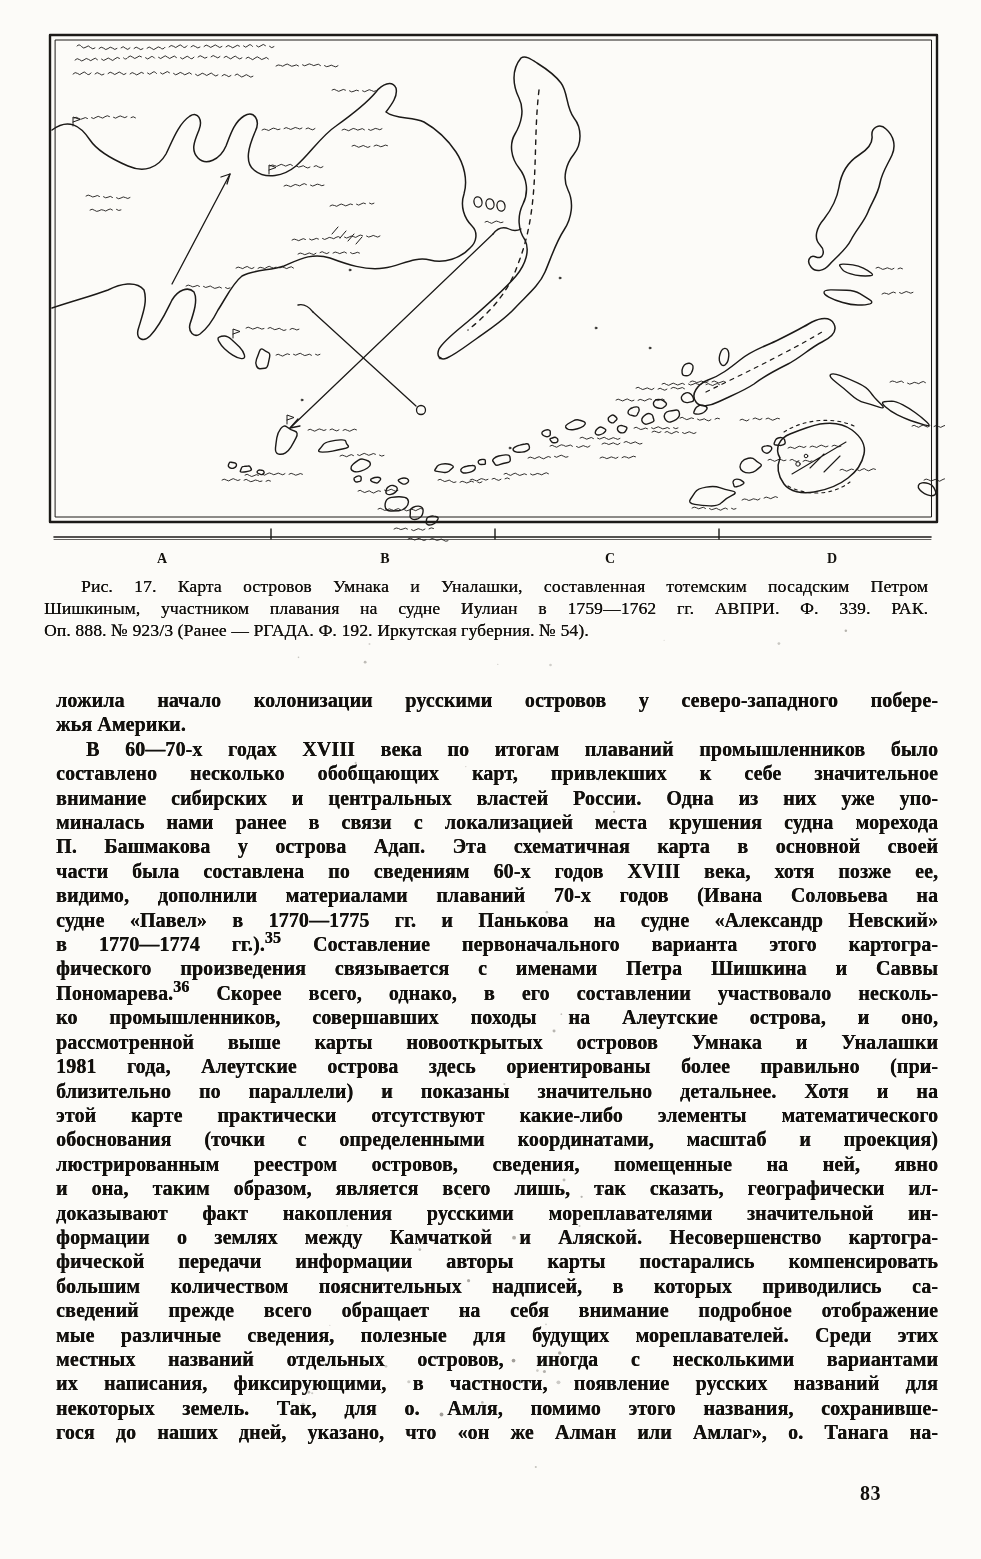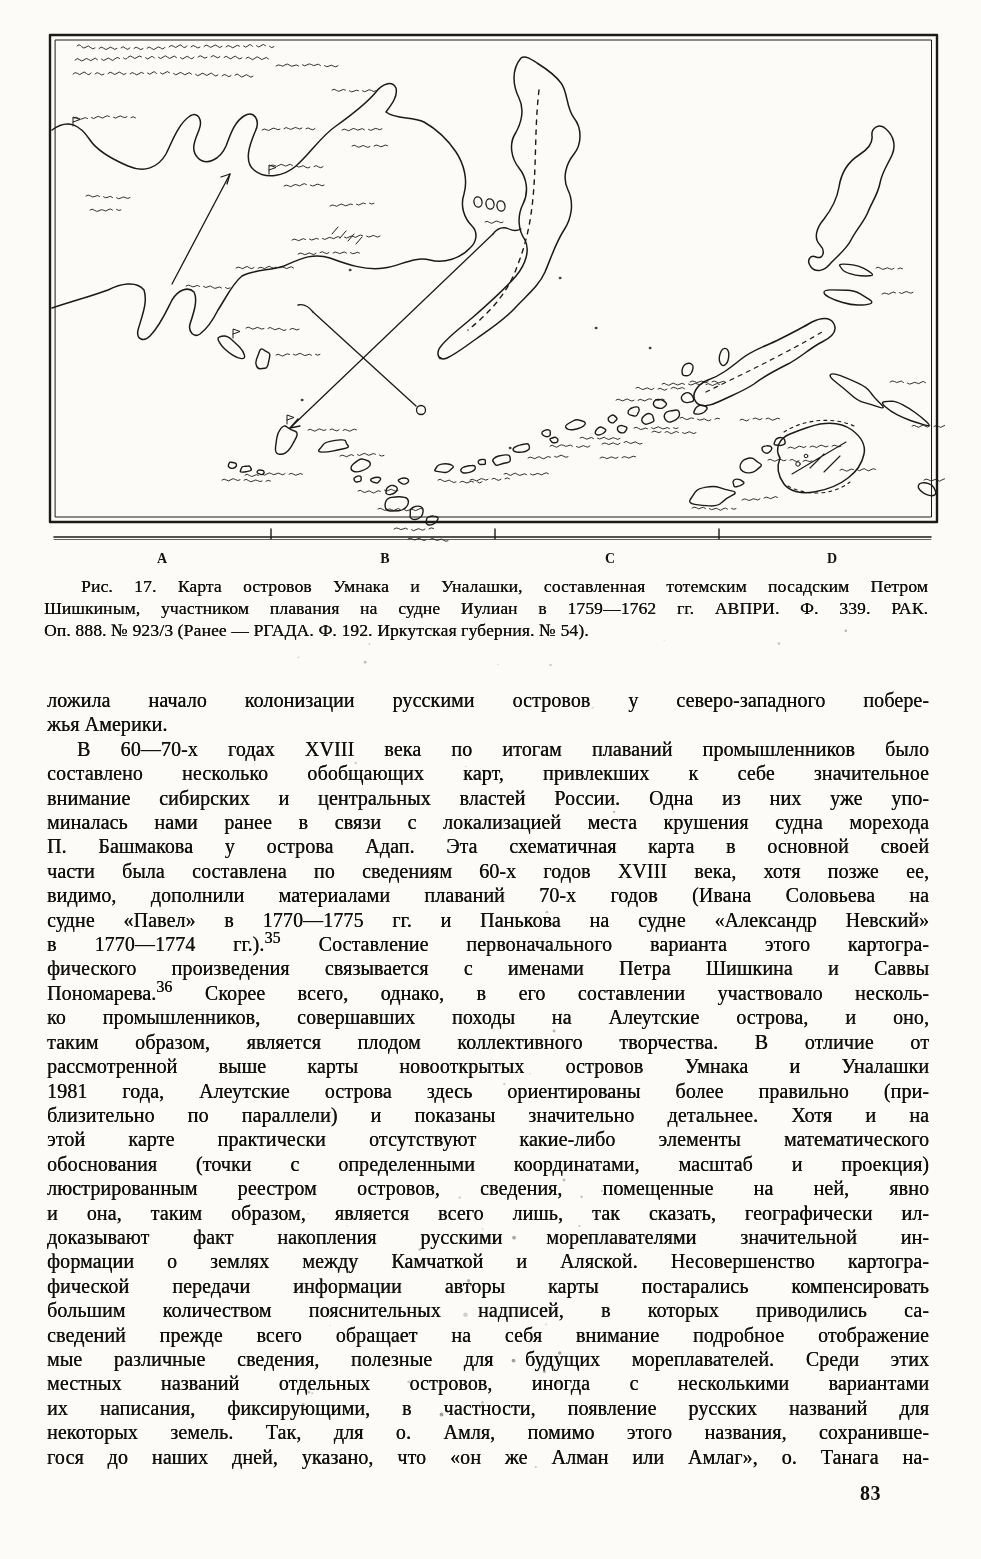--- a/index.html
+++ b/index.html
@@ -16,23 +16,24 @@
   .speck-svg{position:absolute;left:0;top:0;width:981px;height:1559px;pointer-events:none;}
   .caption{
     position:absolute;left:44px;top:576px;width:884px;
     font-size:17.5px;line-height:21.8px;letter-spacing:.15px;
     text-shadow:.25px 0 0 currentColor;
   }
   .cap-line{white-space:nowrap;}
   .cap-line.just{text-align:justify;text-align-last:justify;white-space:normal;}
   .cap-line.indent{text-indent:37px;}
   .bodytext{
-    position:absolute;left:47px;top:688px;width:882px;
+    position:absolute;left:56px;top:688px;width:882px;
     font-size:20px;line-height:24.4px;letter-spacing:.1px;
     text-shadow:.3px 0 0 currentColor;
+    font-weight:bold;
   }
   .bline{white-space:nowrap;}
   .bline.just{text-align:justify;text-align-last:justify;white-space:normal;}
   .bline.indent{text-indent:30px;}
   sup.fn{font-size:16px;vertical-align:super;line-height:0;}
   .pagenum{
     position:absolute;left:860px;top:1482px;width:85px;text-align:left;
     font-size:20px;font-weight:bold;letter-spacing:.5px;
   }
   .scale-letter{
@@ -301,21 +302,20 @@
       <div class="bline just"><span>внимание сибирских и центральных властей России. Одна из них уже упо-</span></div>
       <div class="bline just"><span>миналась нами ранее в связи с локализацией места крушения судна морехода</span></div>
       <div class="bline just"><span>П. Башмакова у острова Адап. Эта схематичная карта в основной своей</span></div>
       <div class="bline just"><span>части была составлена по сведениям 60-х годов XVIII века, хотя позже ее,</span></div>
       <div class="bline just"><span>видимо, дополнили материалами плаваний 70-х годов (Ивана Соловьева на</span></div>
       <div class="bline just"><span>судне «Павел» в 1770—1775 гг. и Панькова на судне «Александр Невский»</span></div>
       <div class="bline just"><span>в 1770—1774 гг.).</span><sup class="fn">35</sup><span> Составление первоначального варианта этого картогра-</span></div>
       <div class="bline just"><span>фического произведения связывается с именами Петра Шишкина и Саввы</span></div>
       <div class="bline just"><span>Пономарева.</span><sup class="fn">36</sup><span> Скорее всего, однако, в его составлении участвовало несколь-</span></div>
       <div class="bline just"><span>ко промышленников, совершавших походы на Алеутские острова, и оно,</span></div>
-      <div class="bline just"><span>таким образом, является плодом коллективного творчества. В отличие от</span></div>
       <div class="bline just"><span>рассмотренной выше карты новооткрытых островов Умнака и Уналашки</span></div>
       <div class="bline just"><span>1981 года, Алеутские острова здесь ориентированы более правильно (при-</span></div>
       <div class="bline just"><span>близительно по параллели) и показаны значительно детальнее. Хотя и на</span></div>
       <div class="bline just"><span>этой карте практически отсутствуют какие-либо элементы математического</span></div>
       <div class="bline just"><span>обоснования (точки с определенными координатами, масштаб и проекция)</span></div>
       <div class="bline just"><span>люстрированным реестром островов, сведения, помещенные на ней, явно</span></div>
       <div class="bline just"><span>и она, таким образом, является всего лишь, так сказать, географически ил-</span></div>
       <div class="bline just"><span>доказывают факт накопления русскими мореплавателями значительной ин-</span></div>
       <div class="bline just"><span>формации о землях между Камчаткой и Аляской. Несовершенство картогра-</span></div>
       <div class="bline just"><span>фической передачи информации авторы карты постарались компенсировать</span></div>

